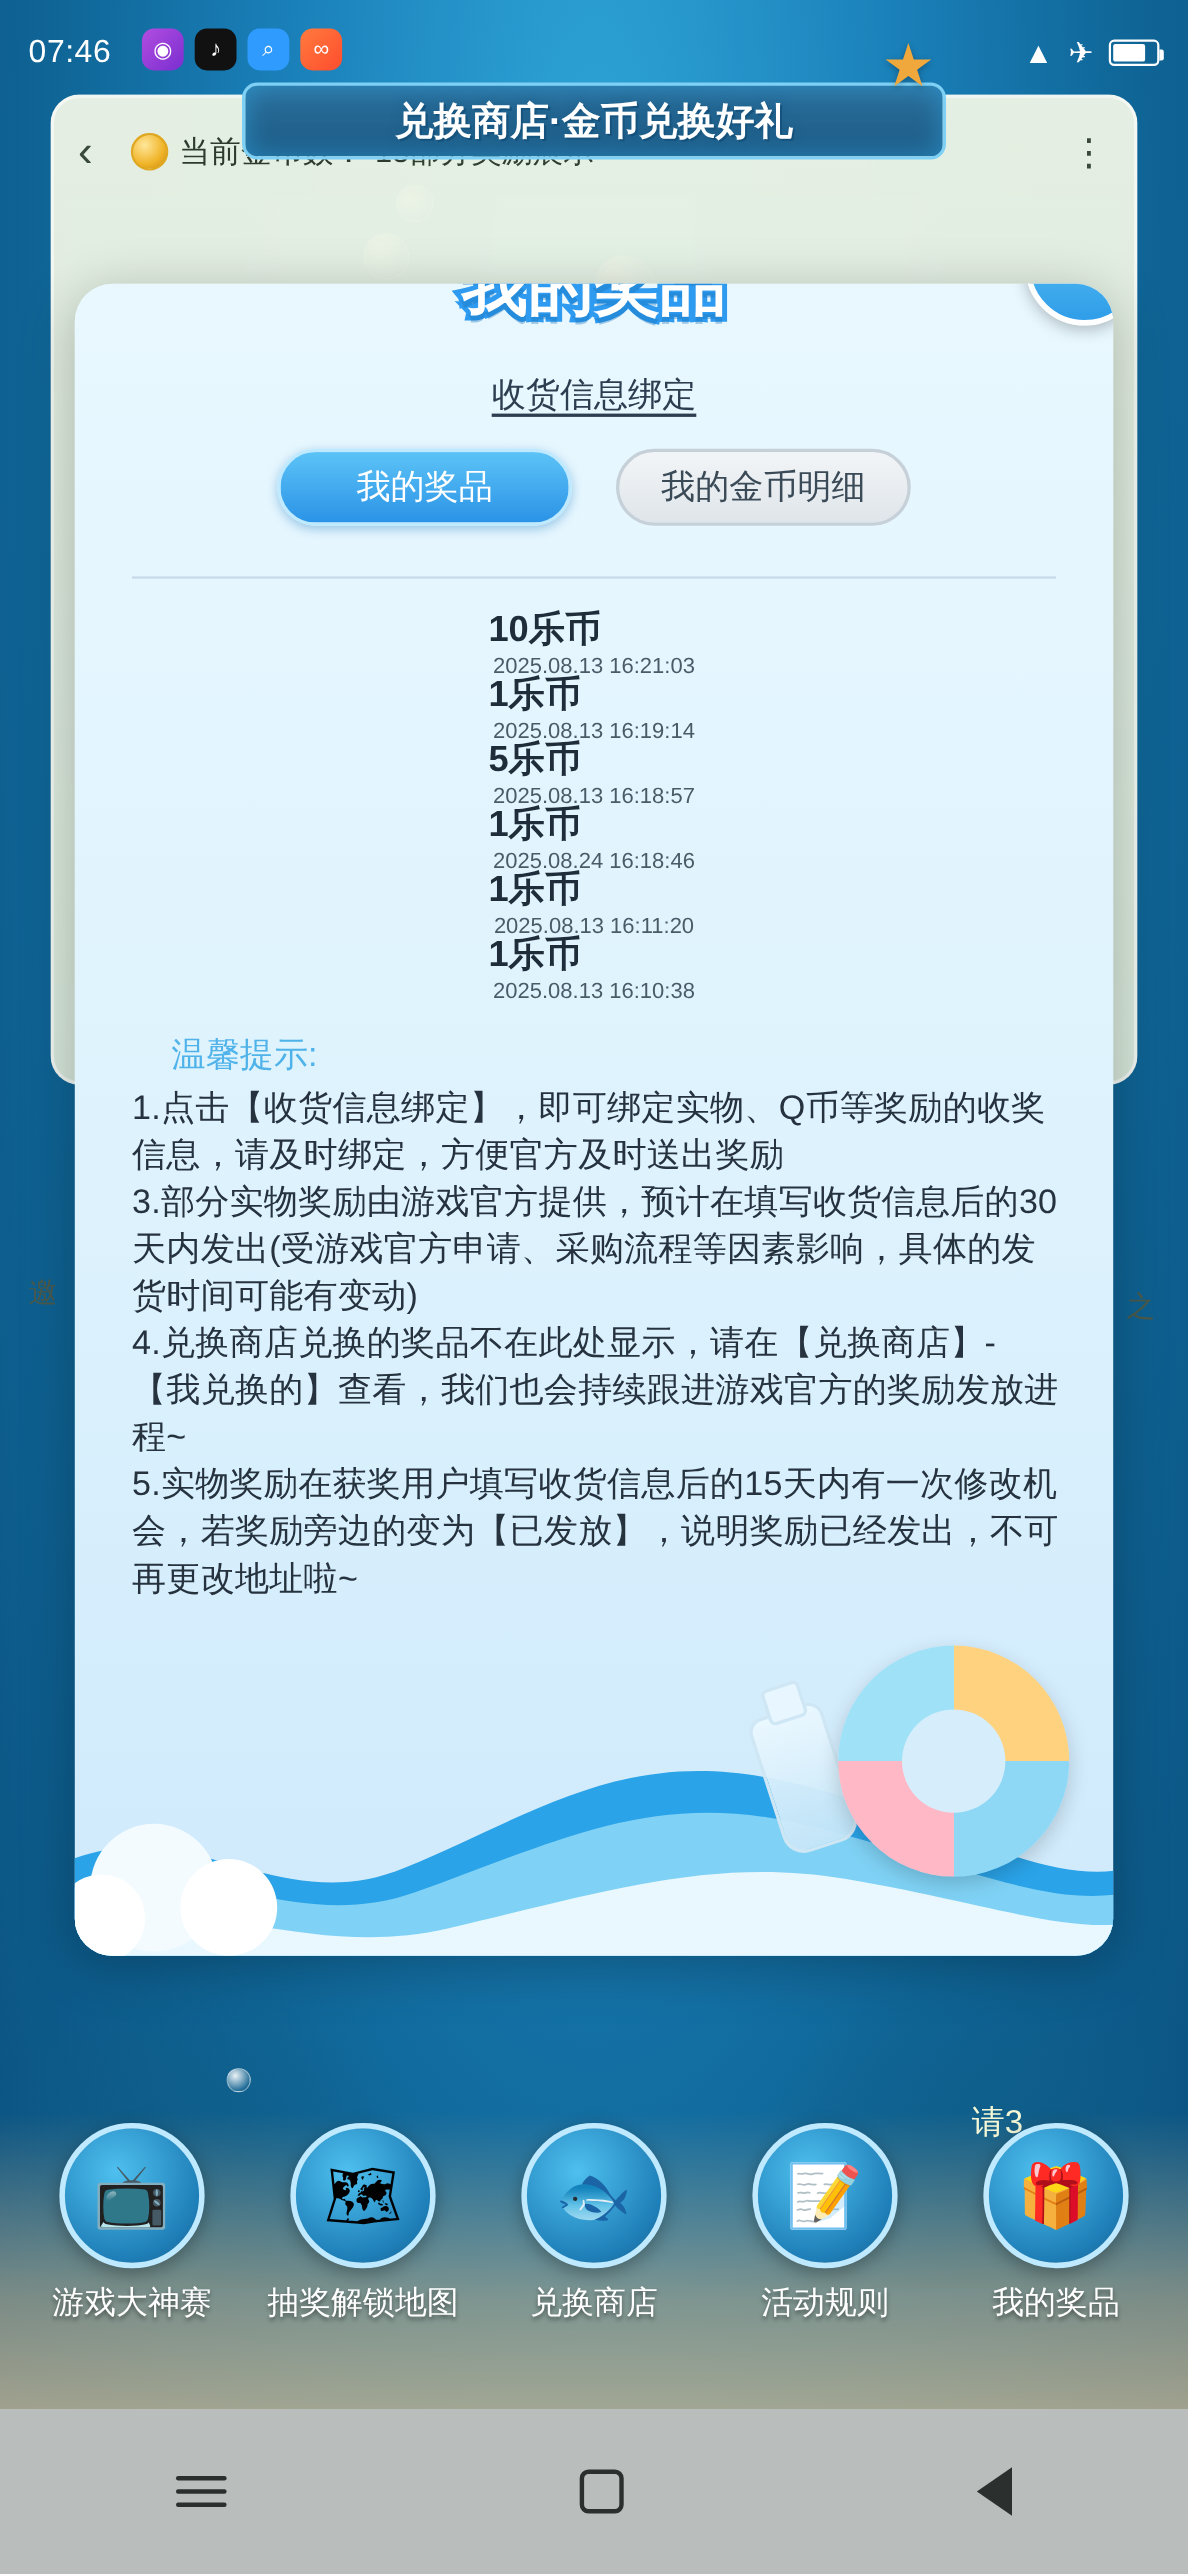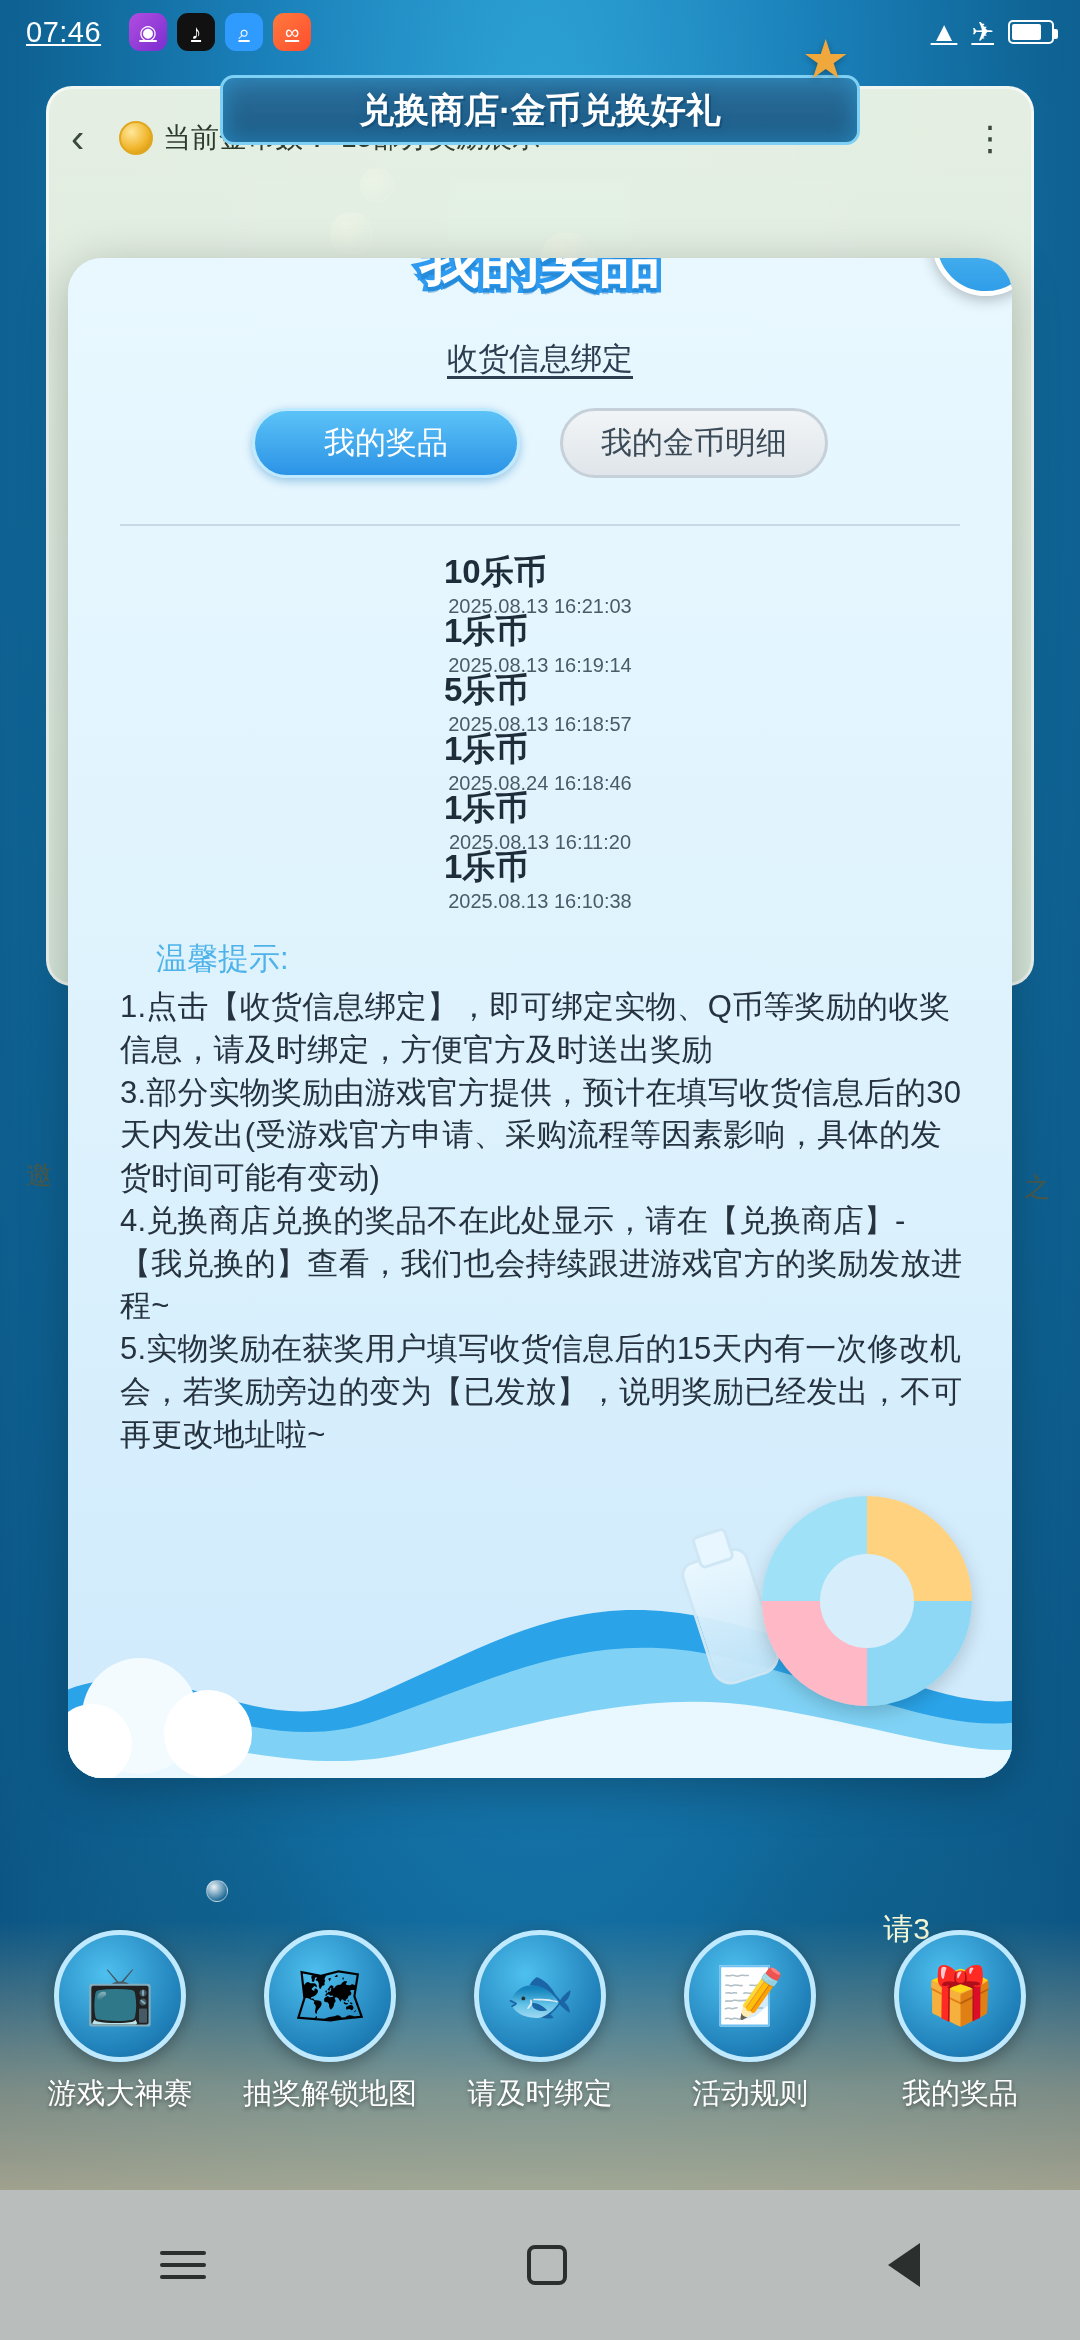--- a/index.html
+++ b/index.html
@@ -27,22 +27,22 @@
   }
   .bg-rocks.r2 { left: auto; right: -60px; width: 480px; }
   .bubble {
     position: absolute; border-radius: 50%;
     background: radial-gradient(circle at 35% 30%, rgba(255,255,255,.92), rgba(255,255,255,.28) 55%, rgba(255,255,255,.05) 75%);
     border: 1px solid rgba(255,255,255,.45);
   }
   
   .statusbar {
     position: absolute; top: 0; left: 0; right: 0; height: 64px;
-    display: flex; align-items: center; padding: 0 26px;
-    color: #ffffff; font-size: 27px; z-index: 30; text-decoration: underline;
+    display: flex; align-items: flex-end; padding: 0 26px;
+    color: #ffffff; font-size: 27px; z-index: 30;
   }
   .sb-time { font-size: 29px; letter-spacing: .5px; }
   .sb-icons { display: flex; align-items: center; gap: 10px; margin-left: 28px; }
   .sb-app {
     width: 38px; height: 38px; border-radius: 11px;
     display: flex; align-items: center; justify-content: center;
     font-size: 20px; color: #fff;
   }
   .sb-app.a1 { background: linear-gradient(135deg,#b14de0,#7a2ed0); }
   .sb-app.a2 { background: #111; }
@@ -352,21 +352,21 @@
     <div class="nav-item">
       <div class="nav-circle">📺</div>
       <div class="nav-label">游戏大神赛</div>
     </div>
     <div class="nav-item">
       <div class="nav-circle">🗺</div>
       <div class="nav-label">抽奖解锁地图</div>
     </div>
     <div class="nav-item">
       <div class="nav-circle">🐟</div>
-      <div class="nav-label">请及时绑定</div>
+      <div class="nav-label">兑换商店</div>
     </div>
     <div class="nav-item">
       <div class="nav-circle">📝</div>
       <div class="nav-label">活动规则</div>
     </div>
     <div class="nav-item">
       <div class="nav-circle">🎁</div>
       <div class="nav-label">我的奖品</div>
     </div>
   </div>

